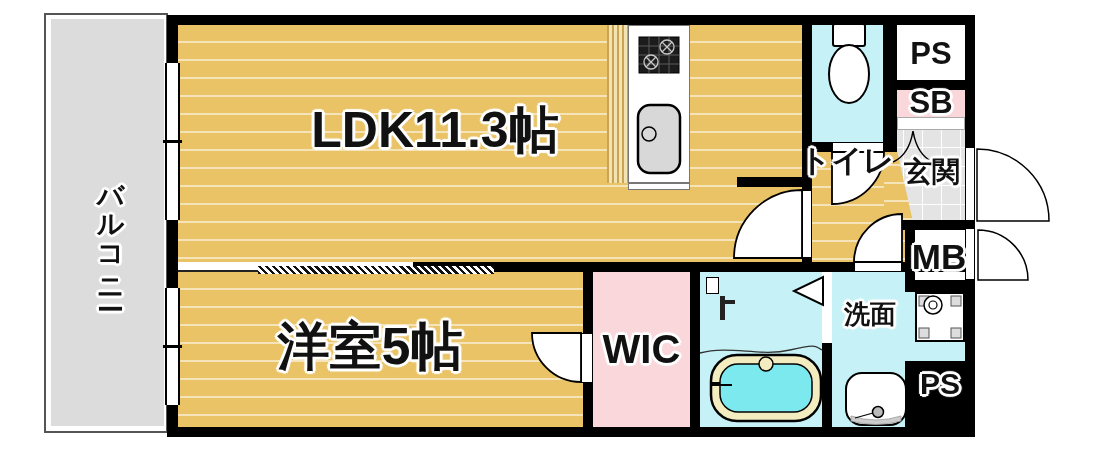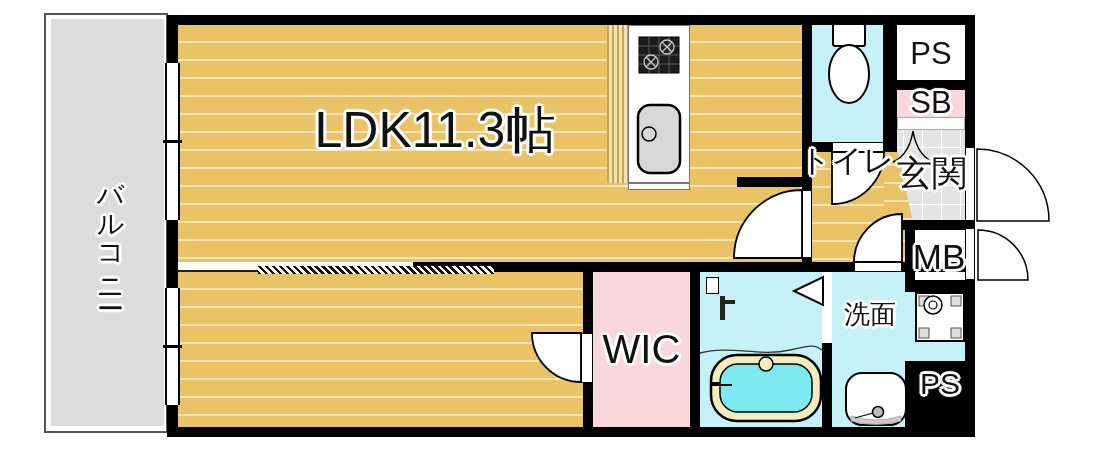--- a/index.html
+++ b/index.html
@@ -16,21 +16,21 @@
   .gray{background:#dcdcdc;}
   .tiles{background-color:#e4e4e4;
          background-image:linear-gradient(90deg,rgba(255,255,255,.95) 1.5px,transparent 1.5px),
                           linear-gradient(180deg,rgba(255,255,255,.95) 1.5px,transparent 1.5px);
          background-size:19px 19px;}
   .wall{background:#000;}
   .white{background:#fff;}
   .jamb{background:#fff;border:1.5px solid #000;}
   .hatch{background:repeating-linear-gradient(45deg,#111 0 2.5px,#fff 2.5px 5px);}
   
-  .rlabel{display:flex;align-items:center;justify-content:center;color:#111;font-weight:400;
+  .rlabel{display:flex;align-items:center;justify-content:center;color:#111;font-weight:700;
           white-space:nowrap;z-index:40;line-height:1;
           text-shadow:2px 0 0 #fff,-2px 0 0 #fff,0 2px 0 #fff,0 -2px 0 #fff,
                       2px 2px 0 #fff,-2px 2px 0 #fff,2px -2px 0 #fff,-2px -2px 0 #fff,
                       3px 0 1px #fff,-3px 0 1px #fff,0 3px 1px #fff,0 -3px 1px #fff;}
   .vert{writing-mode:vertical-rl;text-orientation:mixed;letter-spacing:2px;}
   .z1{z-index:10}.z2{z-index:20}.z3{z-index:30}
   svg{position:absolute;overflow:visible;}
 </style>
 </head>
 <body>
@@ -177,22 +177,23 @@
     <rect x="4" y="4" width="10" height="10" fill="#ddd" stroke="#555"></rect>
     <rect x="36" y="4" width="10" height="10" fill="#ddd" stroke="#555"></rect>
     <rect x="4" y="36" width="10" height="10" fill="#ddd" stroke="#555"></rect>
     <rect x="36" y="36" width="10" height="10" fill="#ddd" stroke="#555"></rect>
     <circle cx="18" cy="13" r="9" fill="#fff" stroke="#000" stroke-width="1.5"></circle>
     <circle cx="18" cy="13" r="4" fill="none" stroke="#000" stroke-width="1.2"></circle>
     </svg>
 
   <div class="abs rlabel vert" style="left:93px;top:150px;width:34px;height:160px;font-size:27px;">バルコニー</div>
   <div class="abs rlabel" style="left:280px;top:99px;width:310px;height:62px;font-size:50px;">LDK11.3帖</div>
+  <div class="abs rlabel" style="left:250px;top:314px;width:240px;height:64px;font-size:52px;">洋室5帖</div>
   <div class="abs rlabel" style="left:595px;top:326px;width:93px;height:46px;font-size:40px;">WIC</div>
   <div class="abs rlabel" style="left:828px;top:294px;width:84px;height:40px;font-size:26px;">洗面</div>
   <div class="abs rlabel" style="left:801px;top:104px;width:92px;height:40px;font-size:31px;margin-top:36px;">トイレ</div>
-  <div class="abs rlabel" style="left:894px;top:151px;width:76px;height:42px;font-size:35px;">玄関</div>
+  <div class="abs rlabel" style="left:894px;top:151px;width:76px;height:42px;font-size:28px;">玄関</div>
   <div class="abs rlabel" style="left:897px;top:28px;width:68px;height:50px;font-size:31px;">PS</div>
   <div class="abs rlabel" style="left:910px;top:234px;width:58px;height:44px;font-size:35px;">MB</div>
   <div class="abs rlabel" style="left:897px;top:86px;width:68px;height:32px;font-size:31px;">SB</div>
   <div class="abs rlabel" style="left:905px;top:364px;width:70px;height:40px;font-size:30px;">PS</div>
 
 </div>
 
 </body></html>

